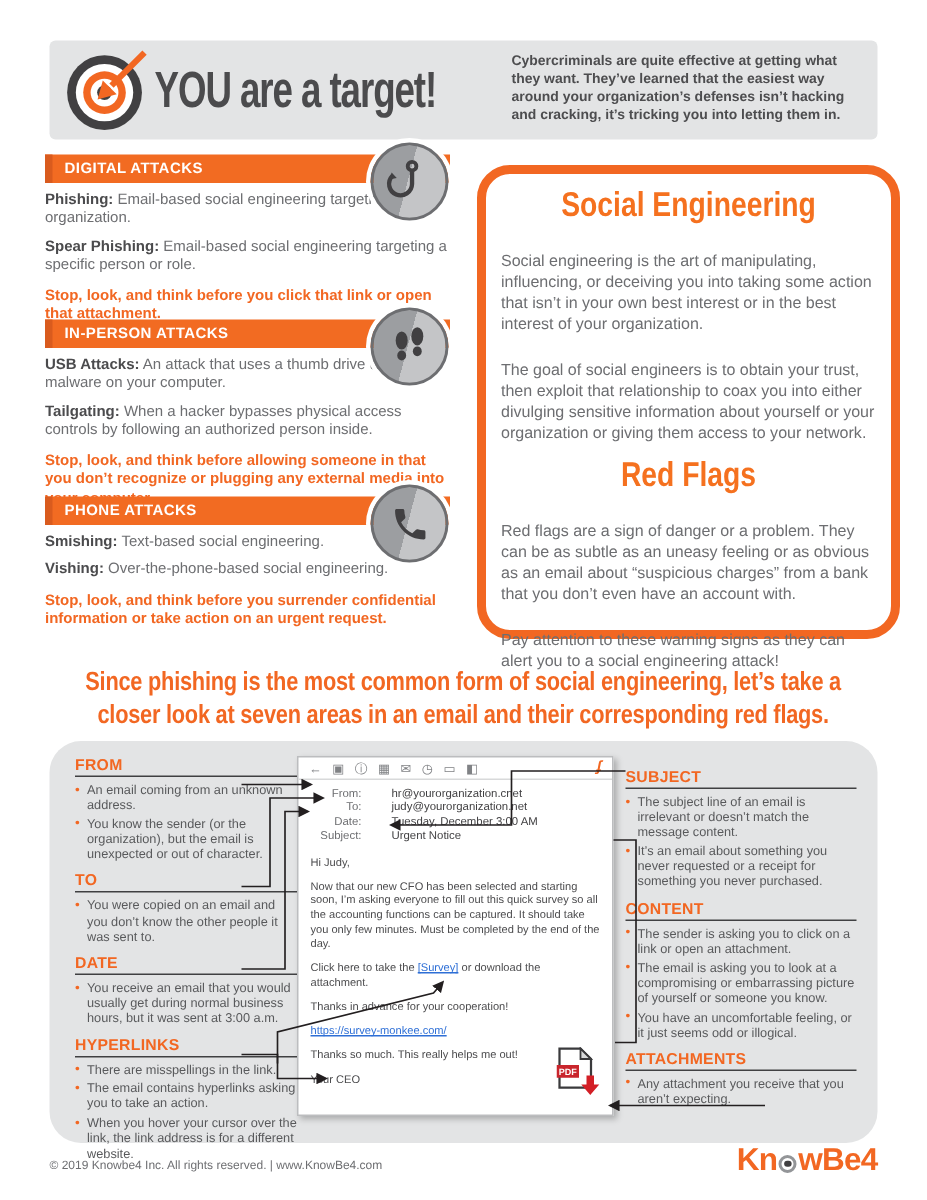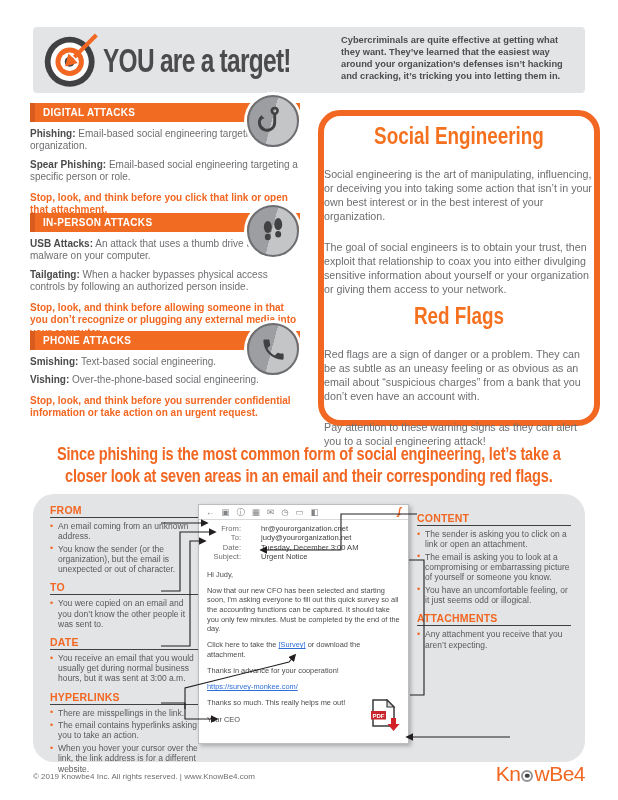--- a/index.html
+++ b/index.html
@@ -24,21 +24,21 @@
   .circle { position:absolute; left:217px; top:-8px; width:52px; height:52px; border-radius:50%;
     background:linear-gradient(105deg,#9C9EA1 0%,#9C9EA1 48%,#C4C5C7 48%,#C4C5C7 100%);
     border:2.5px solid #6D6E71; box-shadow:0 0 0 3px #fff; display:flex; align-items:center;
     justify-content:center; z-index:2; }
   .term { font-size:10px; color:#6D6E71; line-height:1.24; margin-top:6px; width:268px; }
   .term b { color:#4B4B4D; }
   .warning { font-size:10px; font-weight:700; color:#F26722; line-height:1.27; margin-top:8px; width:268px; }
 
   
   .info-box { position:absolute; left:318px; top:110px; width:282px; height:316px;
-    border:6px solid #F26722; border-radius:22px; background:#fff; padding:4px 0; }
+    border:6px solid #F26722; border-radius:22px; background:#fff; padding:4px 10px; }
   .script-title { text-align:center; color:#F5711F; font-size:23px; font-weight:700;
     transform:scaleX(.82); transform-origin:center; margin:3px 0 1px; white-space:nowrap; }
   .info-box p { font-size:10.7px; color:#6D6E71; line-height:1.31; margin:17px 0 7px; }
 
   
   .mid-heading { position:absolute; left:0; top:443px; width:744px; transform:scaleX(.83);
     transform-origin:left top; text-align:center; color:#F26722; font-size:17.5px; font-weight:700;
     line-height:1.28; padding:0 56px; letter-spacing:-.2px; }
 
   
@@ -68,21 +68,21 @@
   .hrow { display:flex; font-size:7.6px; line-height:1.24; }
   .hlabel { width:34px; text-align:right; color:#6D6E71; margin-right:20px; flex:0 0 34px; }
   .hval { color:#414042; }
   .ebody { padding:6px 8px 4px; font-size:7.4px; color:#4B4B4D; line-height:1.3; }
   .ebody p { margin-bottom:6.5px; }
   .elink { color:#2E6FD6; text-decoration:underline; cursor:pointer; }
   .pdf-wrap { position:absolute; right:7px; bottom:8px; }
 
   
   .copyright { position:absolute; left:33px; top:772px; font-size:8px; color:#6D6E71; }
-  .logo { position:absolute; right:33px; top:762px; font-size:21px; font-weight:400;
+  .logo { position:absolute; right:33px; top:762px; font-size:21px; font-weight:700;
     color:#F26722; letter-spacing:-.5px; display:flex; align-items:center; }
   .logo-o { display:inline-block; width:12px; height:12px; border:2.5px solid #939598;
     border-radius:50%; position:relative; margin:3px 1px 0; }
   .logo-o .dot { position:absolute; left:50%; top:50%; width:4.5px; height:4.5px;
     background:#414042; border-radius:50%; transform:translate(-50%,-50%); }
 </style>
 </head>
 <body>
 
 <div class="page">
@@ -246,20 +246,27 @@
           <path d="M16 1 v7 h7 z" fill="#d8d9da" stroke="#3a3a3c" stroke-width="1.2"></path>
           <rect x="0" y="12" width="15" height="8.5" fill="#C9252C"></rect>
           <text x="7.5" y="18.6" text-anchor="middle" font-size="6" font-weight="bold" fill="#ffffff" font-family="Liberation Sans, sans-serif">PDF</text>
           <path d="M20 19 h5 v6 h3.5 l-6 7 -6 -7 h3.5 z" fill="#D31F26"></path>
         </svg>
       </div>
     </div>
 
     <div class="rf-col rf-right">
       <section>
+        <h4 class="rf-title">SUBJECT</h4>
+        <ul>
+          <li>The subject line of an email is irrelevant or doesn’t match the message content.</li>
+          <li>It’s an email about something you never requested or a receipt for something you never purchased.</li>
+        </ul>
+      </section>
+      <section>
         <h4 class="rf-title">CONTENT</h4>
         <ul>
           <li>The sender is asking you to click on a link or open an attachment.</li>
           <li>The email is asking you to look at a compromising or embarrassing picture of yourself or someone you know.</li>
           <li>You have an uncomfortable feeling, or it just seems odd or illogical.</li>
         </ul>
       </section>
       <section>
         <h4 class="rf-title">ATTACHMENTS</h4>
         <ul>

